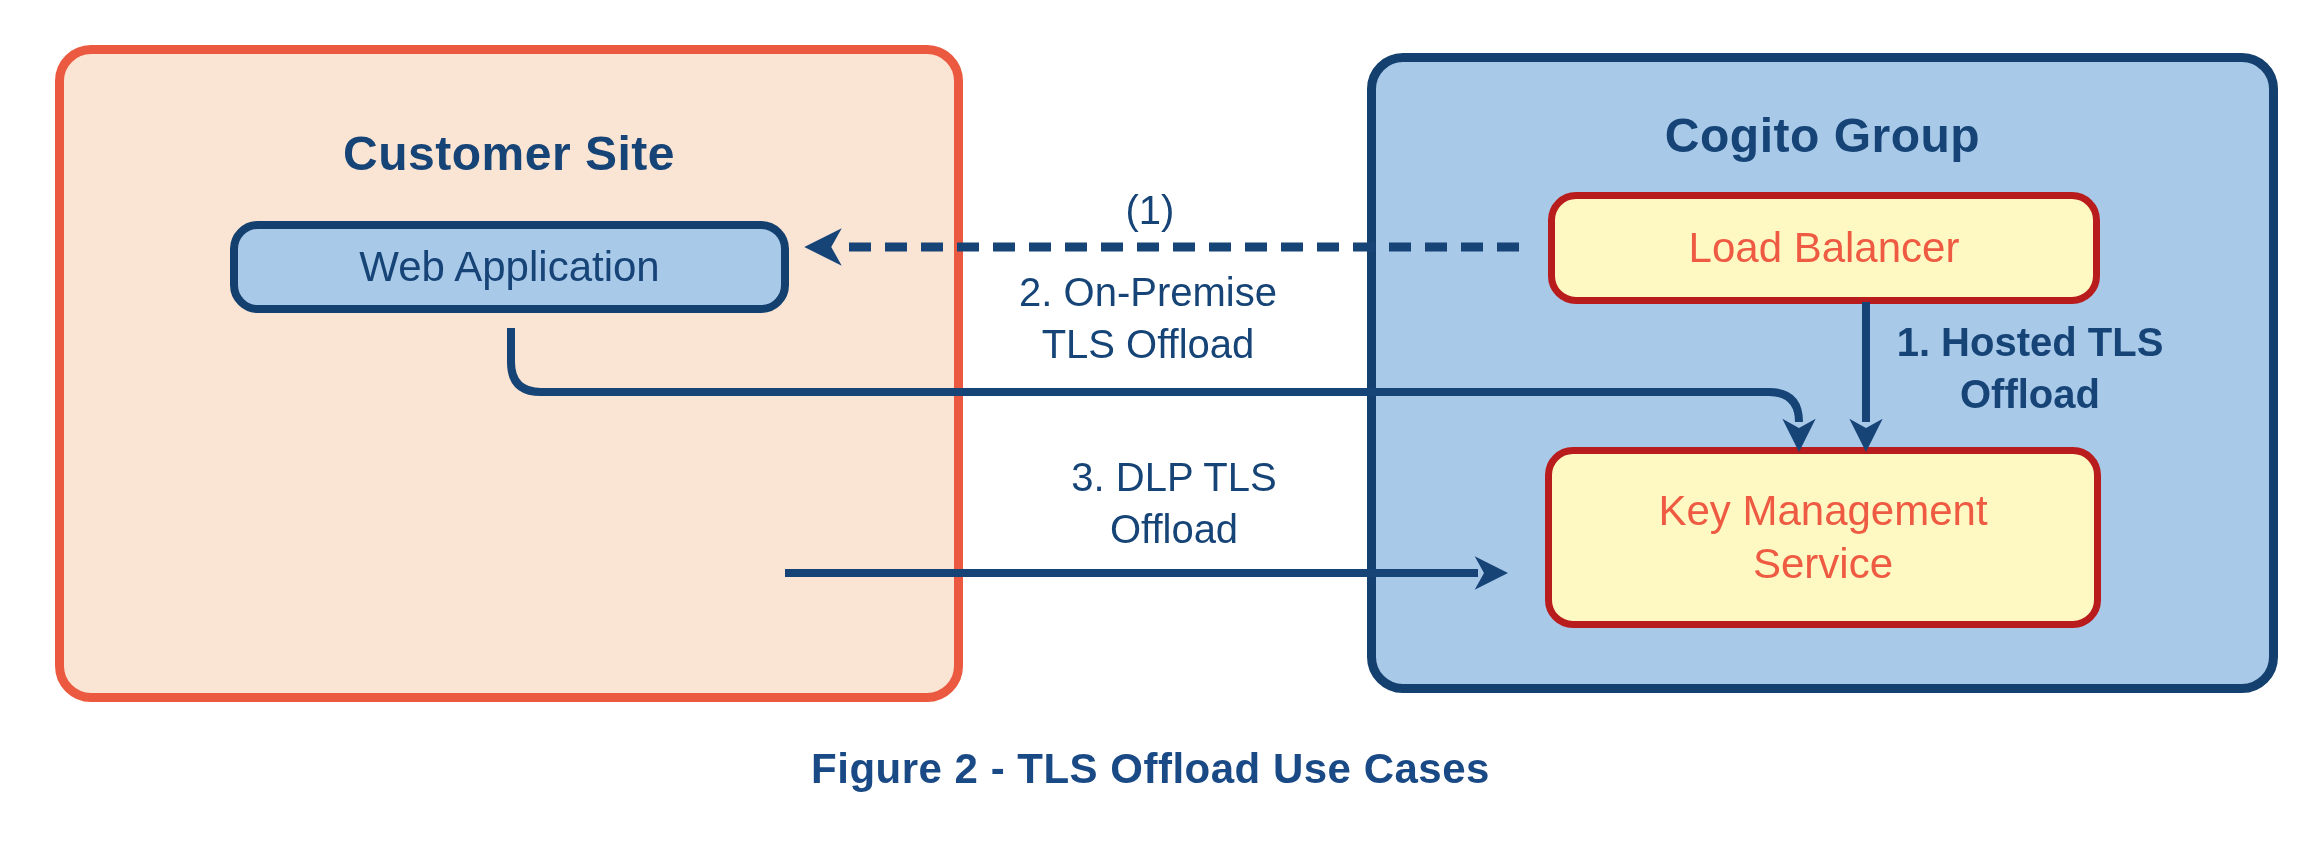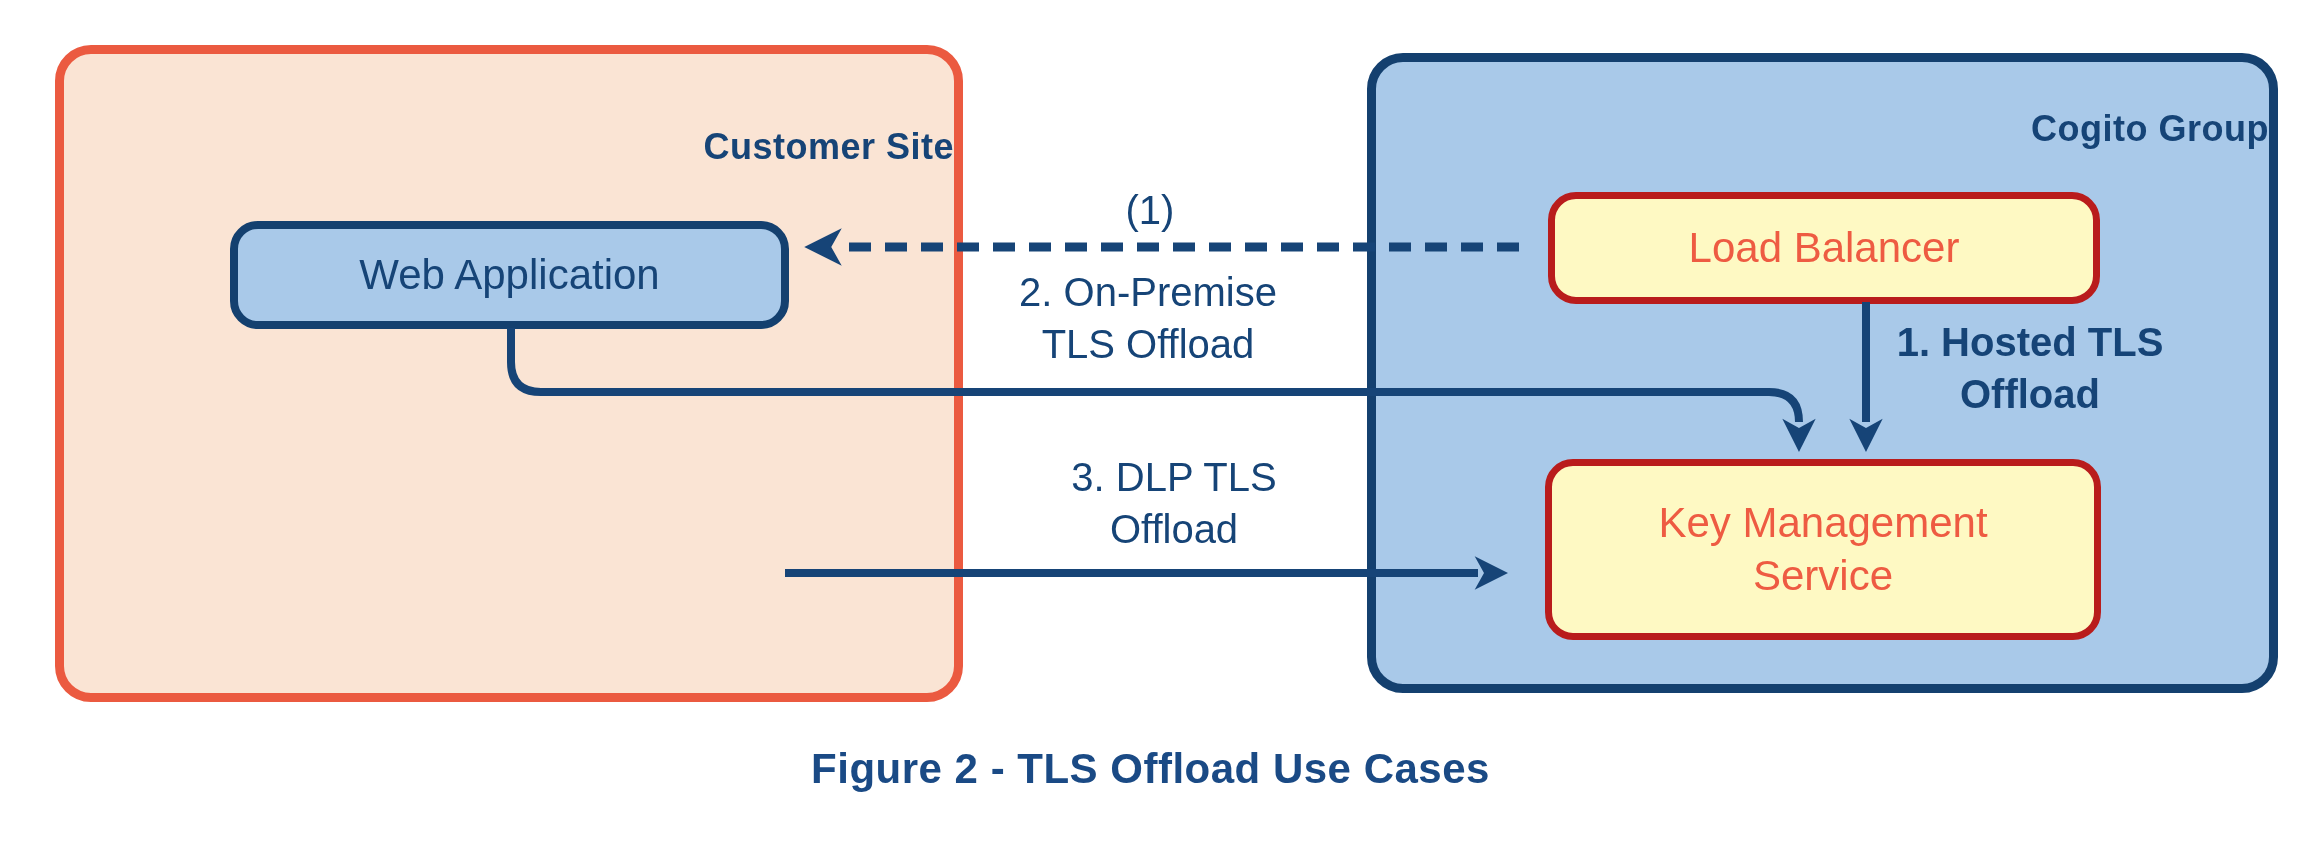--- a/index.html
+++ b/index.html
@@ -14,36 +14,36 @@
   .customer{
     left:55px;top:45px;width:908px;height:657px;
     background:#fae4d4;border:9px solid #eb5a40;
   }
   .cogito{
     left:1338px;top:53px;width:911px;height:640px;
     background:#a9c9e9;border:9px solid #14406f;margin-left:29px;
   }
   .group-title{
     position:absolute;left:0;width:100%;
-    text-align:right;font-size:36px;font-weight:bold;
+    text-align:center;font-size:48px;font-weight:bold;
     color:#164477;letter-spacing:0.5px;
   }
   .customer .group-title{top:72px;}
   .cogito .group-title{top:46px;}
   .node{
     position:absolute;box-sizing:border-box;border-radius:28px;
     display:flex;align-items:center;justify-content:center;
     font-size:42px;text-align:center;line-height:1.25;
   }
   .node.blue{background:#a9c9e9;border:8px solid #14406f;color:#164477;}
   .node.peach{background:#fef9c3;border:7px solid #b91c1c;color:#ee5b42;}
-  .web-app{left:166px;top:167px;width:559px;height:108px;}
+  .web-app{left:166px;top:167px;width:559px;height:92px;}
   .dlp{left:166px;top:440px;width:556px;height:112px;}
   .lb{left:172px;top:130px;width:552px;height:112px;}
-  .kms{left:169px;top:397px;width:556px;height:181px;}
+  .kms{left:169px;top:385px;width:556px;height:181px;}
   .kms .node-label{max-width:340px;}
   .arrow-layer{position:absolute;left:0;top:0;width:2301px;height:859px;pointer-events:none;}
   .flow-label{
     position:absolute;text-align:center;
     color:#164477;font-size:40px;line-height:52px;white-space:nowrap;
   }
   .lbl-return{left:1050px;top:184px;width:200px;}
   .lbl-onprem{left:948px;top:266px;width:400px;}
   .lbl-dlp{left:974px;top:451px;width:400px;}
   .lbl-hosted{left:1830px;top:316px;width:400px;font-weight:bold;}

